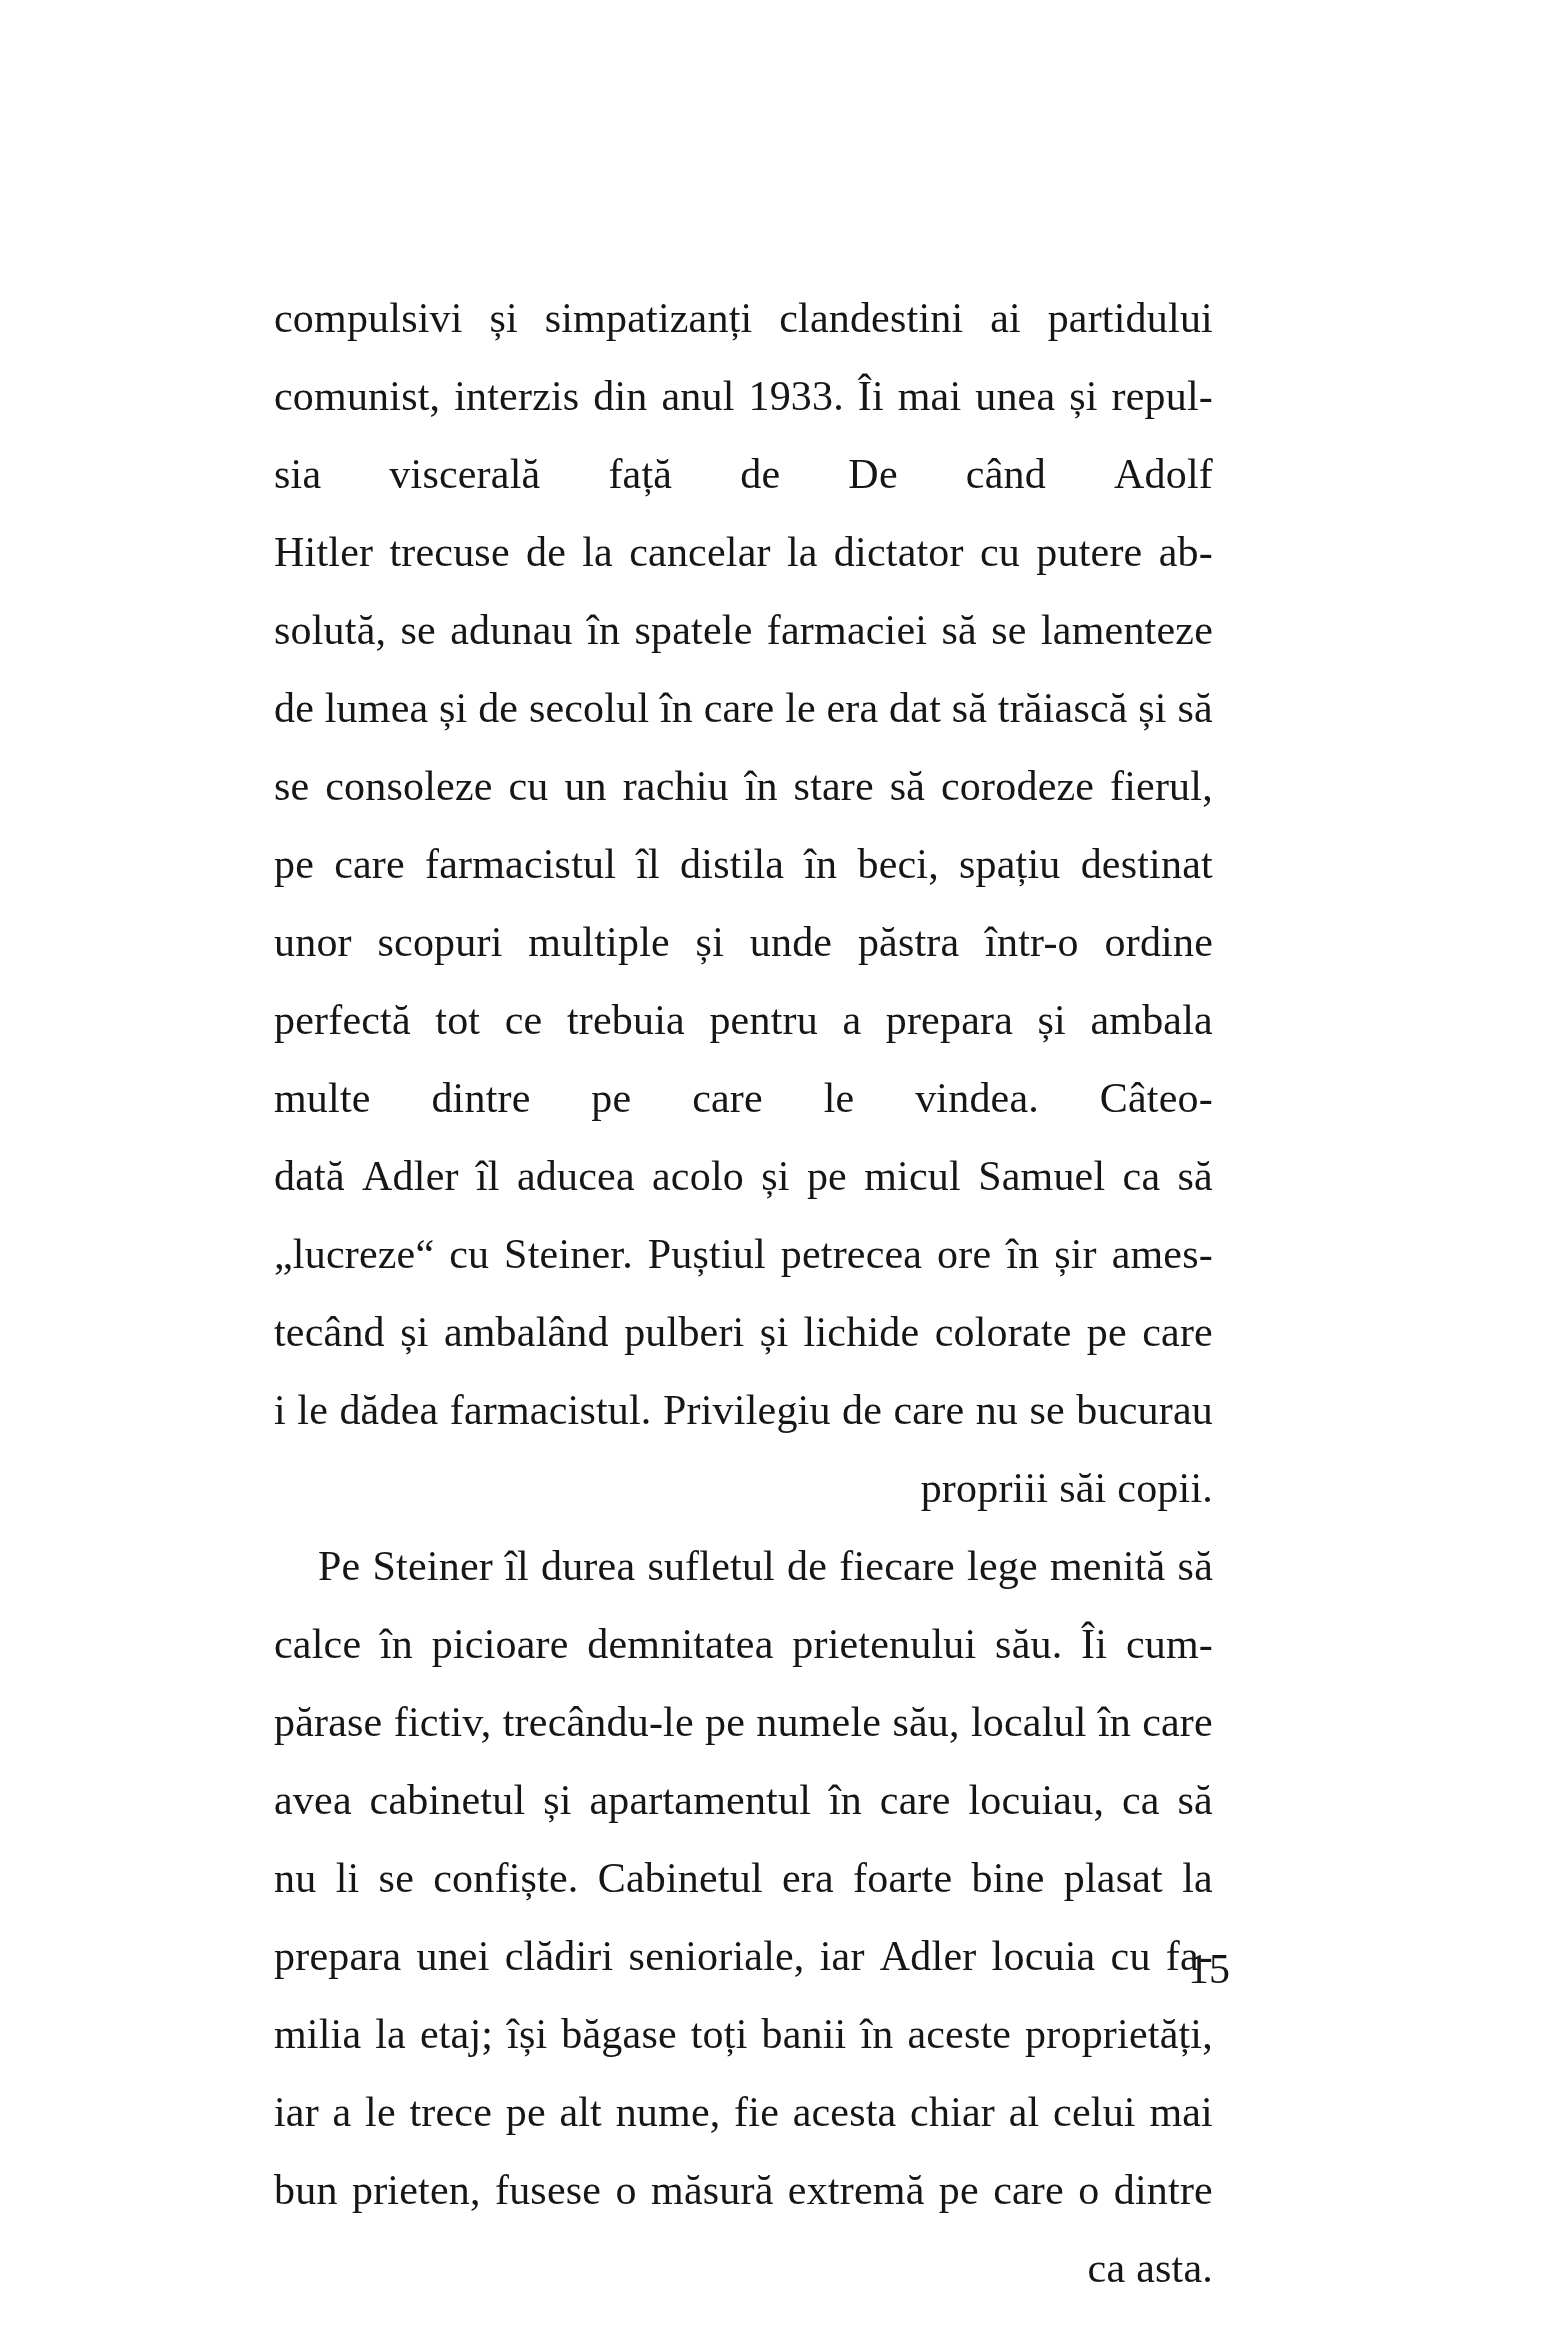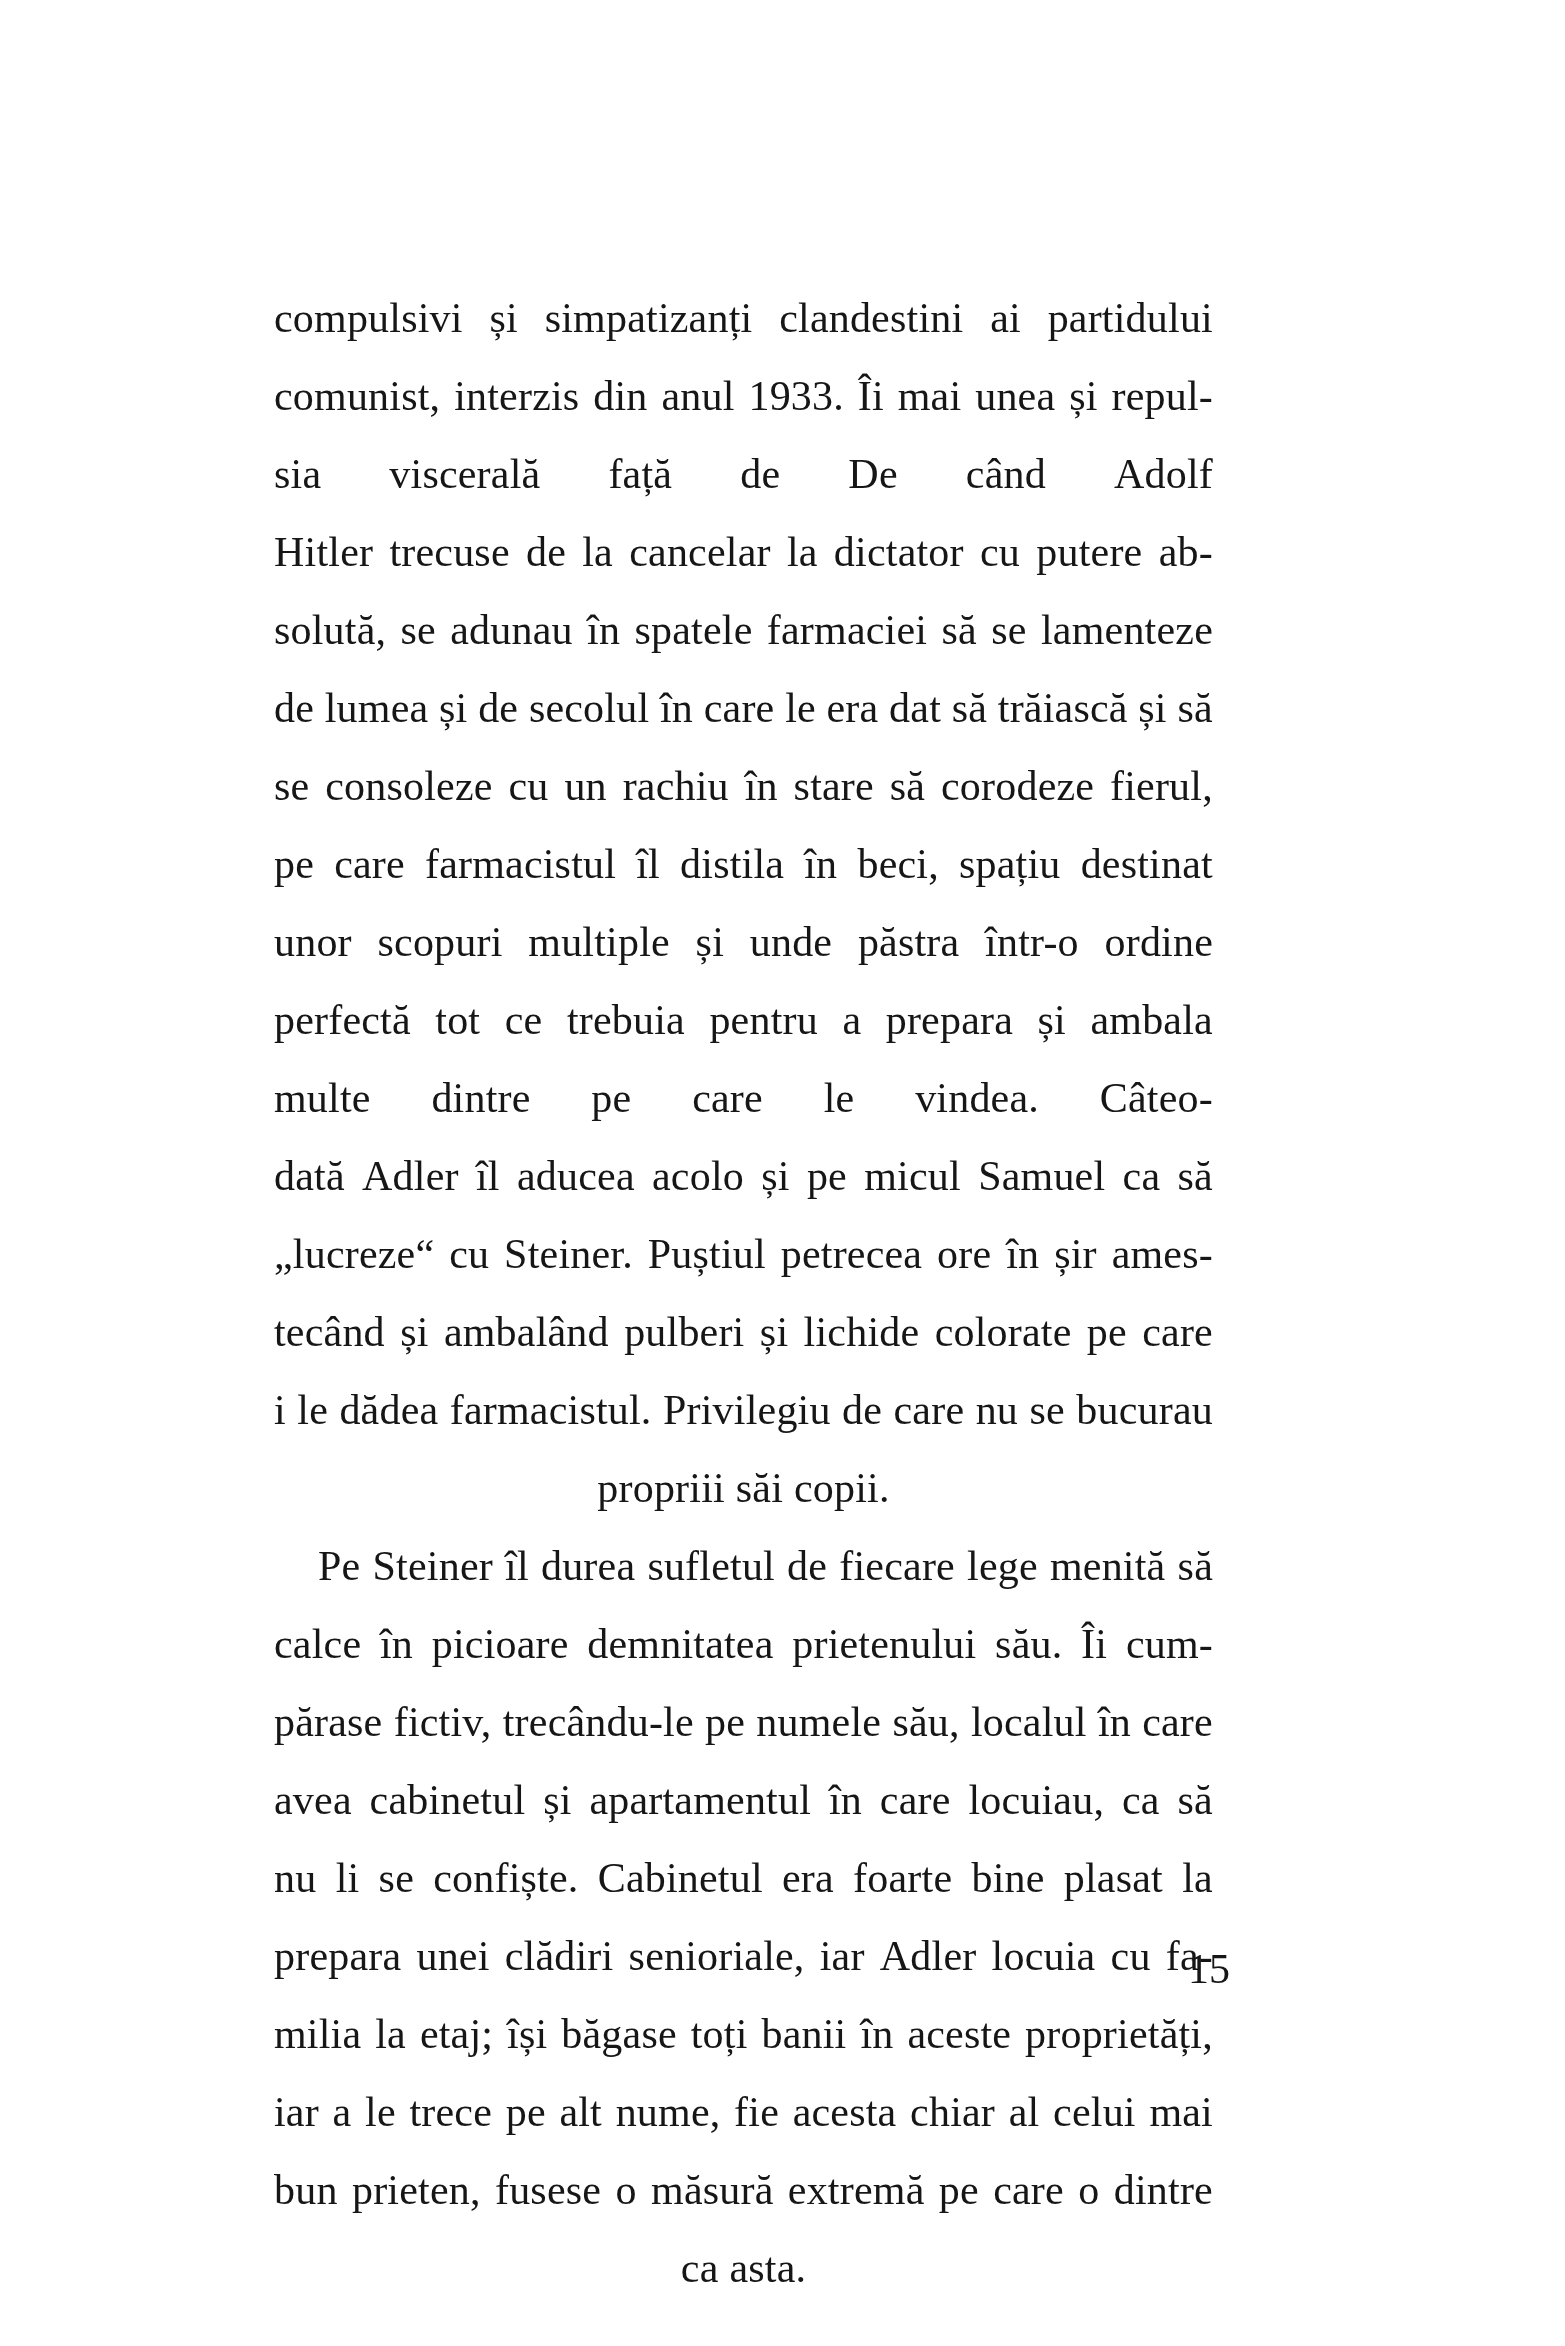--- a/index.html
+++ b/index.html
@@ -34,21 +34,21 @@
     font-size: 42px;
     line-height: 61px;
     height: 61px;
     letter-spacing: 0.2px;
   }
   .line span {
     white-space: pre;
   }
   
   .line.last {
-    justify-content: center;
+    justify-content: flex-end;
     gap: 0.26em;
   }
   
   .line.indent {
     padding-left: 44px;
   }
   .page-number {
     position: absolute;
     top: 1948px;
     right: 335px;

